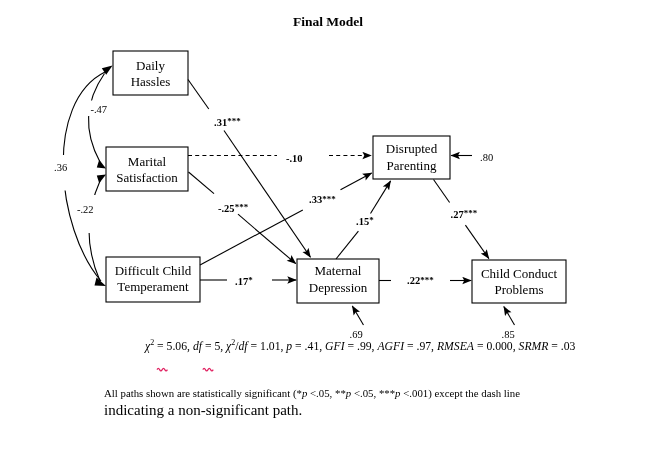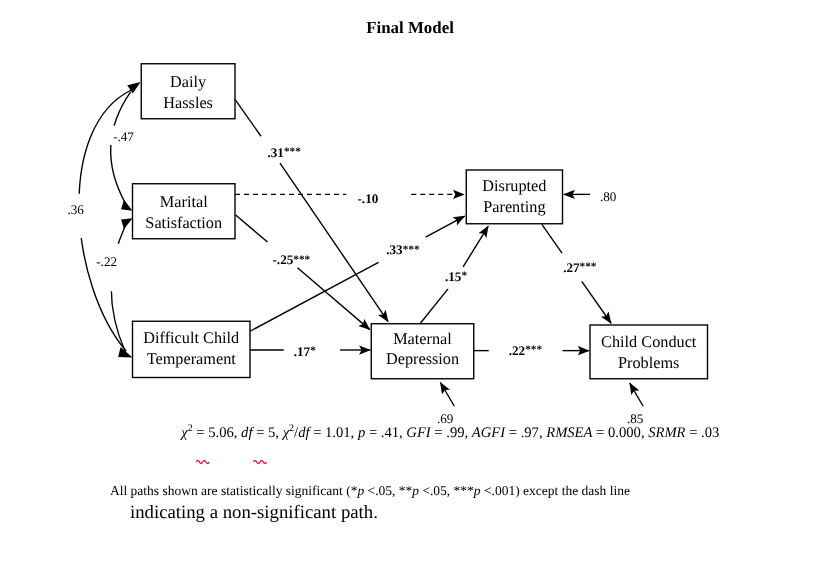--- a/index.html
+++ b/index.html
@@ -115,19 +115,19 @@
     <path d="M 157,369.6 q 1.3,-2.5 2.6,0 t 2.6,0 t 2.6,0 t 2.6,0"></path>
     <path d="M 202.8,369.6 q 1.3,-2.5 2.6,0 t 2.6,0 t 2.6,0 t 2.6,0"></path>
   </g>
 
   <text x="328" y="26" fill="#000" font-size="13.5" font-weight="bold" text-anchor="middle">Final Model</text>
 </svg>
 
 <div class="t" id="stats" style="left:110px;top:338px;font-size:11.7px;margin-left:35px;">
   <i>χ</i><sup style="font-size:8px;">2</sup> = 5.06, <i id="df1">df</i> = 5, <i>χ</i><sup style="font-size:8px;">2</sup>/<i id="df2">df</i> = 1.01, <i>p</i> = .41, <i>GFI</i> = .99, <i>AGFI</i> = .97, <i>RMSEA</i> = 0.000, <i>SRMR</i> = .03
 </div>
-<div class="t" id="note1" style="left:88px;top:386.5px;font-size:10.8px;">
+<div class="t" id="note1" style="left:104px;top:386.5px;font-size:10.8px;">
   All paths shown are statistically significant (*<i>p</i> &lt;.05, **<i>p</i> &lt;.05, ***<i>p</i> &lt;.001) except the dash line
 </div>
 <div class="t" id="note2" style="left:104px;top:401.5px;font-size:15px;">
   indicating a non-significant path.
 </div>
 </div>
 
 </body></html>

